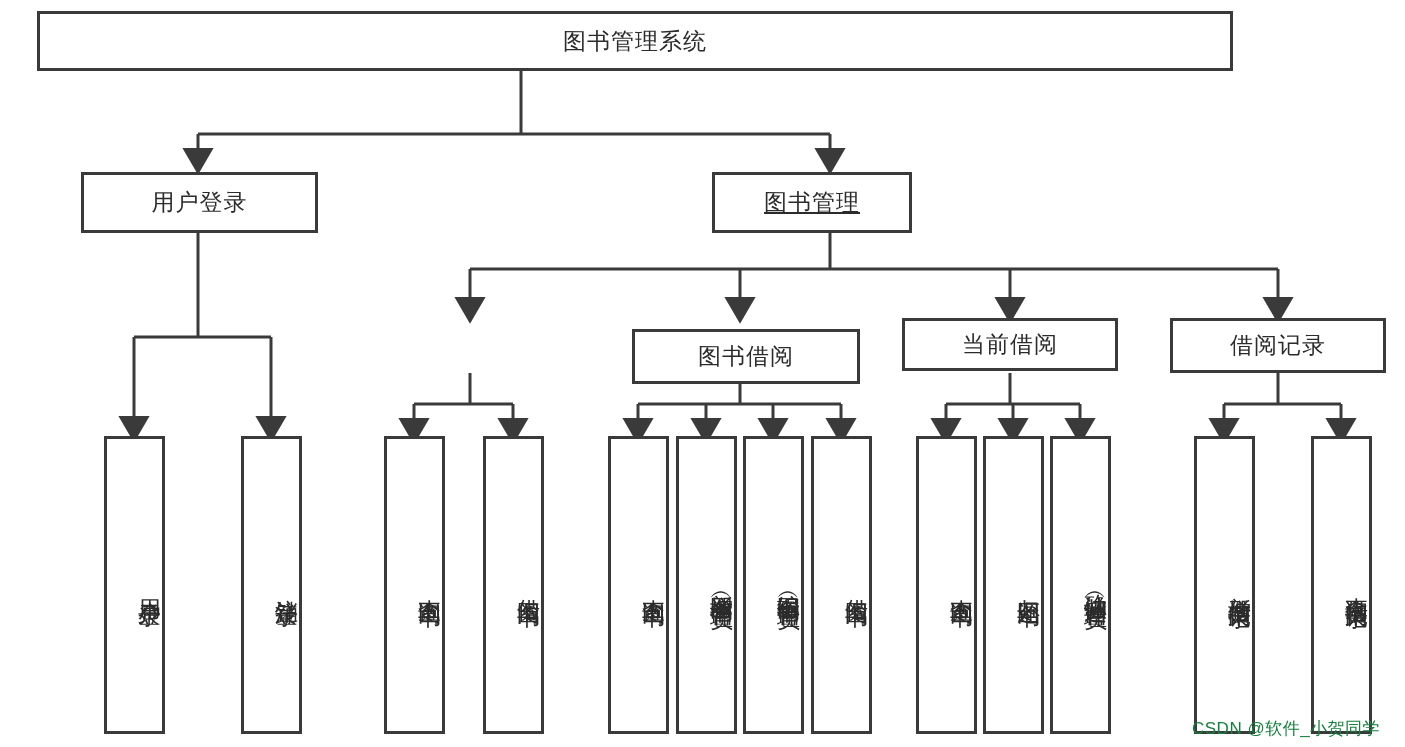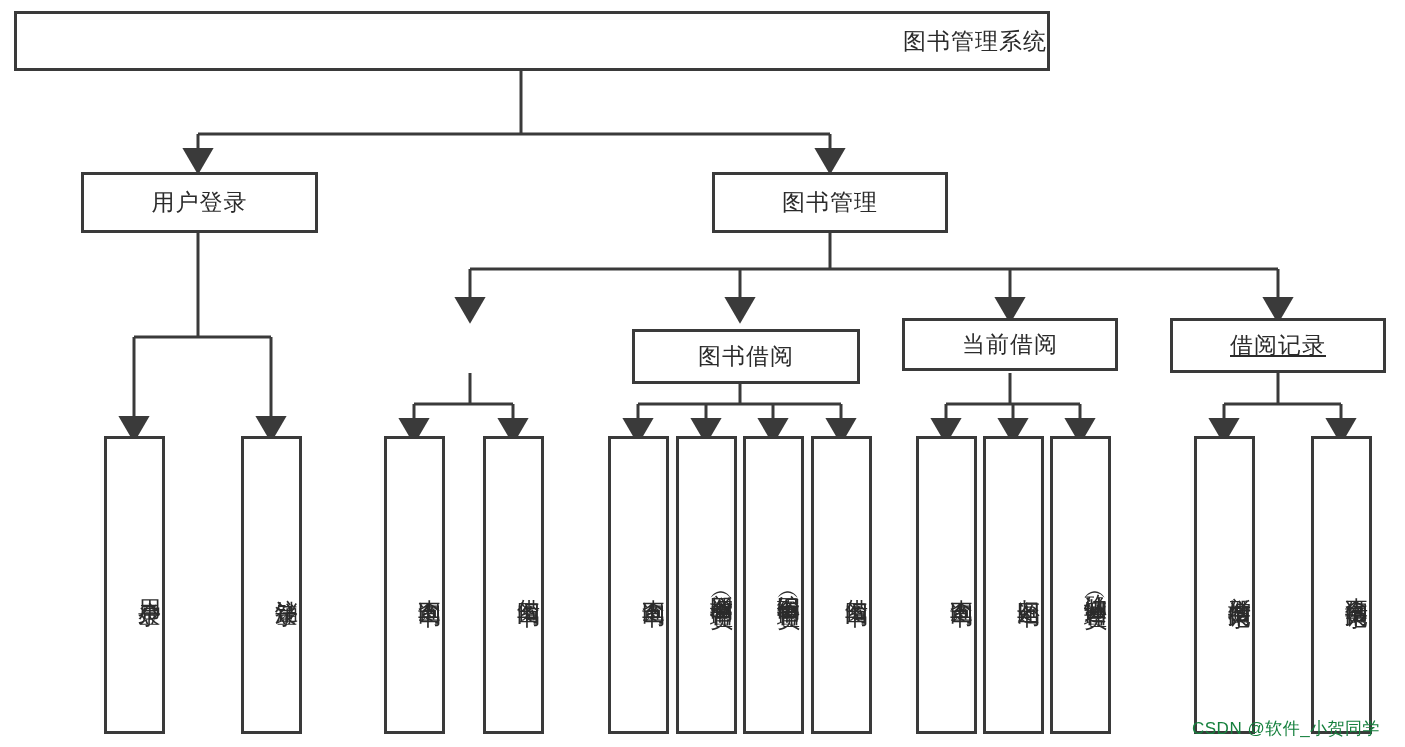--- a/index.html
+++ b/index.html
@@ -113,38 +113,38 @@
       <path d="M 1013 404 L 1013 420" marker-end="url(#arrow)"></path>
       <path d="M 1080 404 L 1080 420" marker-end="url(#arrow)"></path>
 
       <path d="M 1278 373 L 1278 404"></path>
       <path d="M 1224 404 L 1341 404"></path>
       <path d="M 1224 404 L 1224 420" marker-end="url(#arrow)"></path>
       <path d="M 1341 404 L 1341 420" marker-end="url(#arrow)"></path>
     </g>
   </svg>
 
-  <div class="node horiz" style="left:14px; top:11px; width:1036px; height:60px;justify-content:flex-end;">
+  <div class="node horiz" style="left:37px; top:11px; width:1196px; height:60px;">
     <span>图书管理系统</span>
   </div>
 
   <div class="node horiz" style="left:81px; top:172px; width:237px; height:61px;">
     <span>用户登录</span>
   </div>
-  <div class="node horiz" style="left:712px; top:172px; width:236px; height:61px;">
+  <div class="node horiz" style="left:712px; top:172px; width:200px; height:61px;text-decoration:underline;">
     <span>图书管理</span>
   </div>
 
   <div class="node horiz" style="left:632px; top:318px; width:228px; height:55px;margin-top:11px;">
     <span>图书借阅</span>
   </div>
   <div class="node horiz" style="left:902px; top:318px; width:216px; height:53px;">
     <span>当前借阅</span>
   </div>
-  <div class="node horiz" style="left:1170px; top:318px; width:216px; height:55px;text-decoration:underline;">
+  <div class="node horiz" style="left:1170px; top:318px; width:216px; height:55px;">
     <span>借阅记录</span>
   </div>
 
   <div class="node vert" style="left:104px; top:436px; width:61px; height:298px;">
     <span class="vtext">用户登录</span>
   </div>
   <div class="node vert" style="left:241px; top:436px; width:61px; height:298px;">
     <span class="vtext">注销登录</span>
   </div>
 

